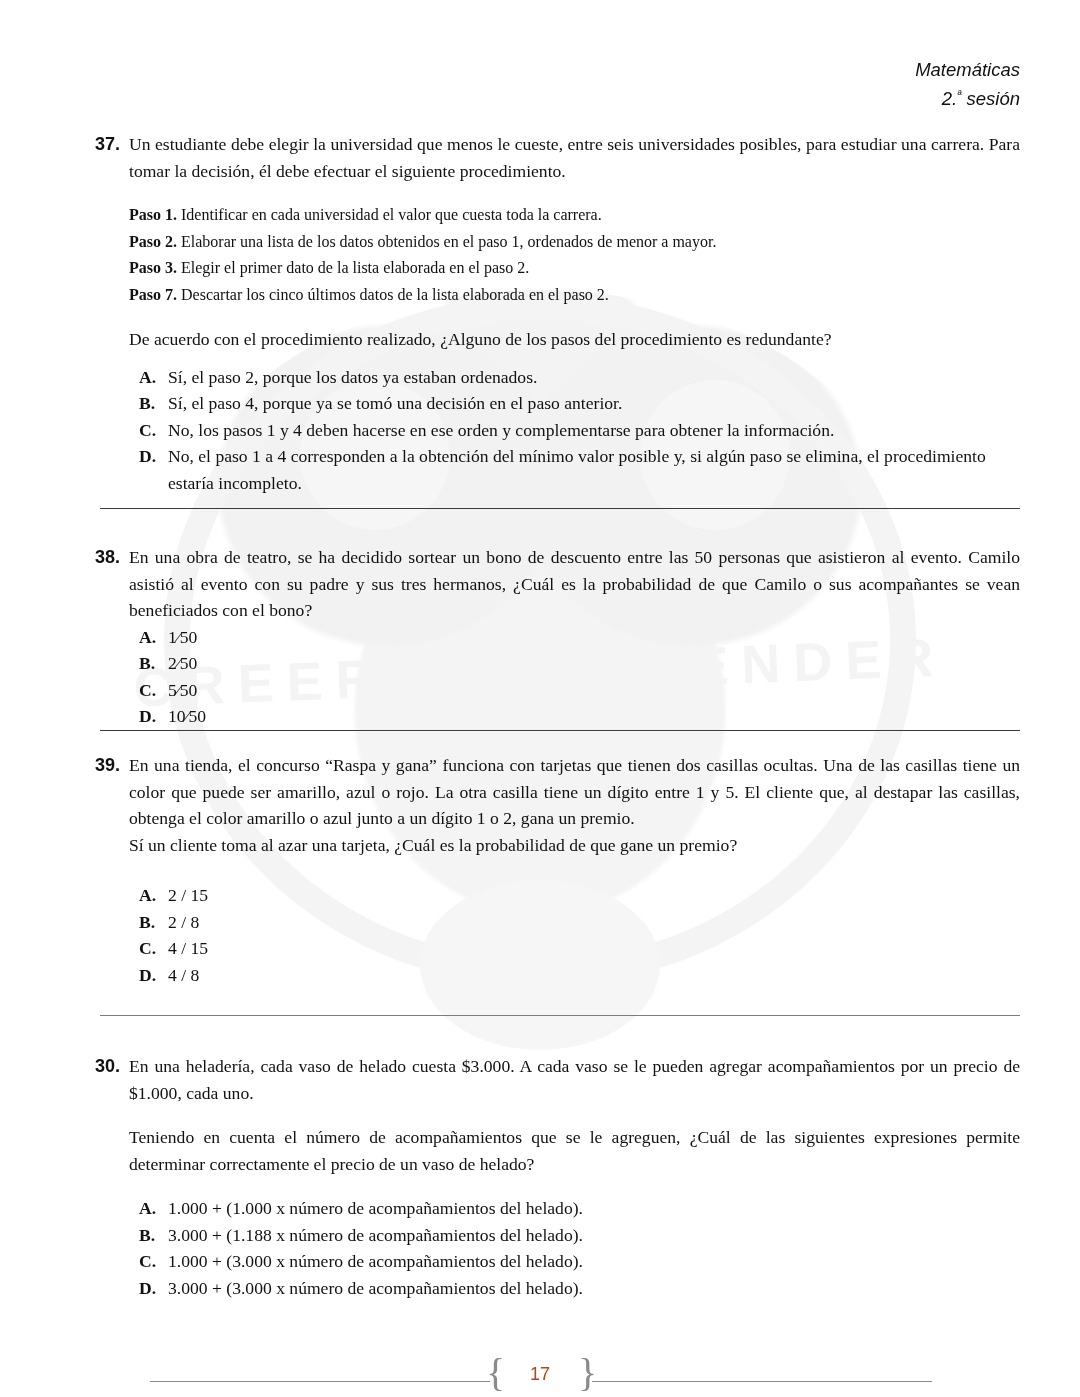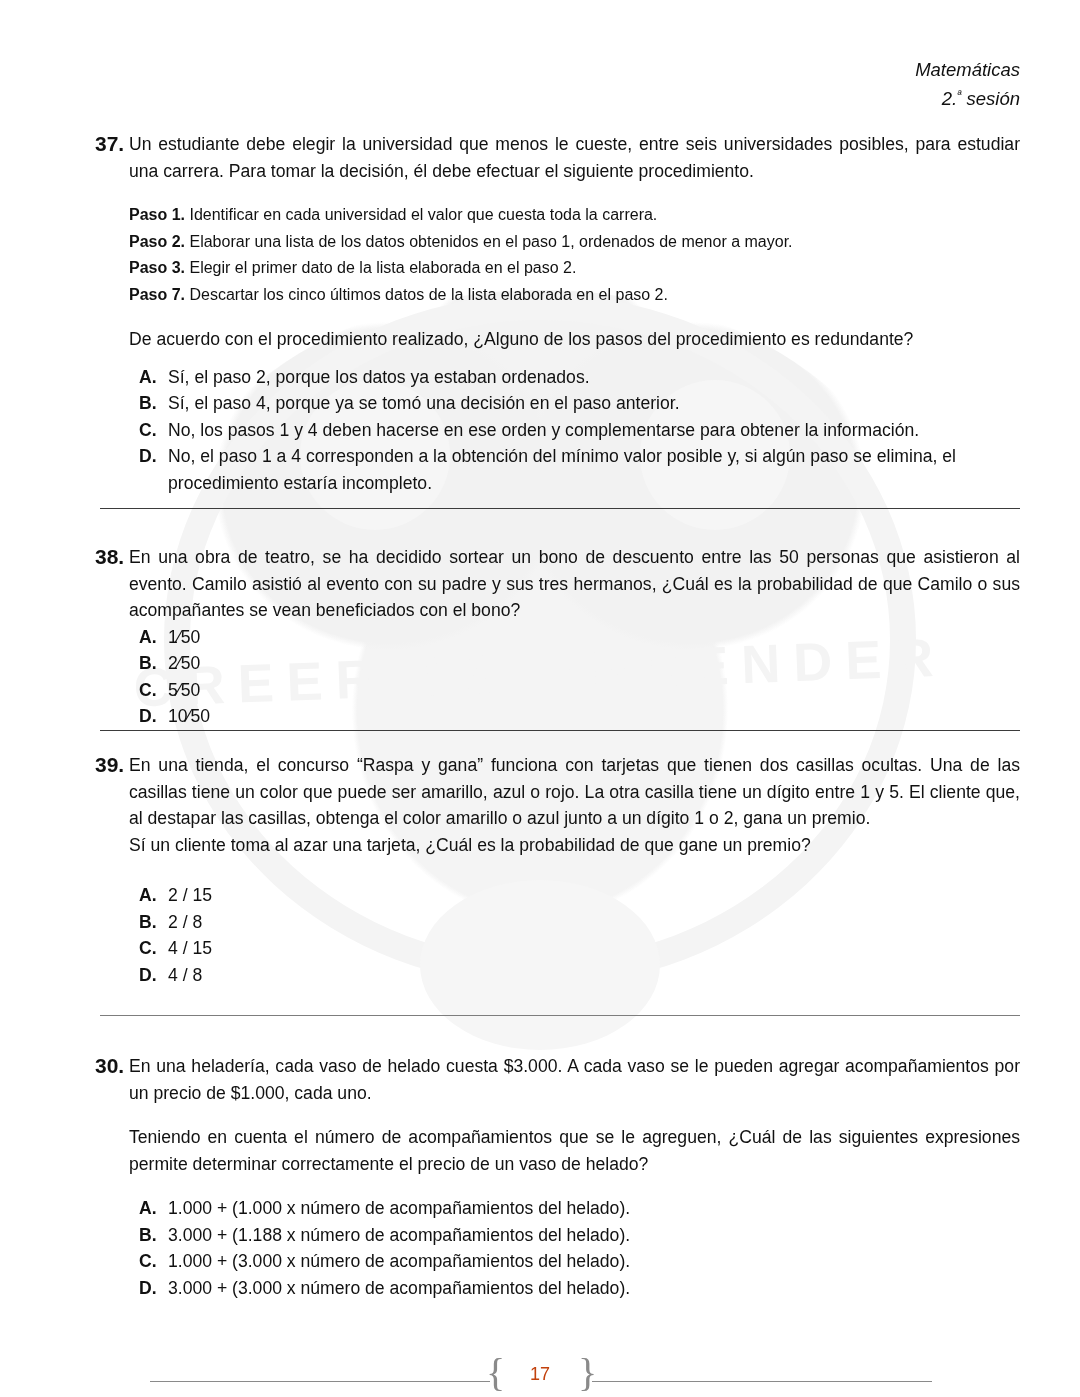--- a/index.html
+++ b/index.html
@@ -96,30 +96,31 @@
     top: 131px;
     width: 925px;
   }
 
   .question {
     display: flex;
     align-items: flex-start;
   }
   .q-num {
     font-weight: 700;
-    font-size: 21px;
+    font-size: 18px;
     line-height: 26.5px;
     width: 34px;
     flex: 0 0 34px;
     text-align: left;
   }
   .q-body {
     flex: 1 1 auto;
     font-size: 17.6px;
     line-height: 26.5px;
+    font-family: Liberation Serif, serif;
   }
   .para {
     text-align: justify;
     margin: 0;
   }
   .para.left {
     text-align: left;
   }
   .spacer-sm { height: 18px; }
   .spacer-xs { height: 11px; }

